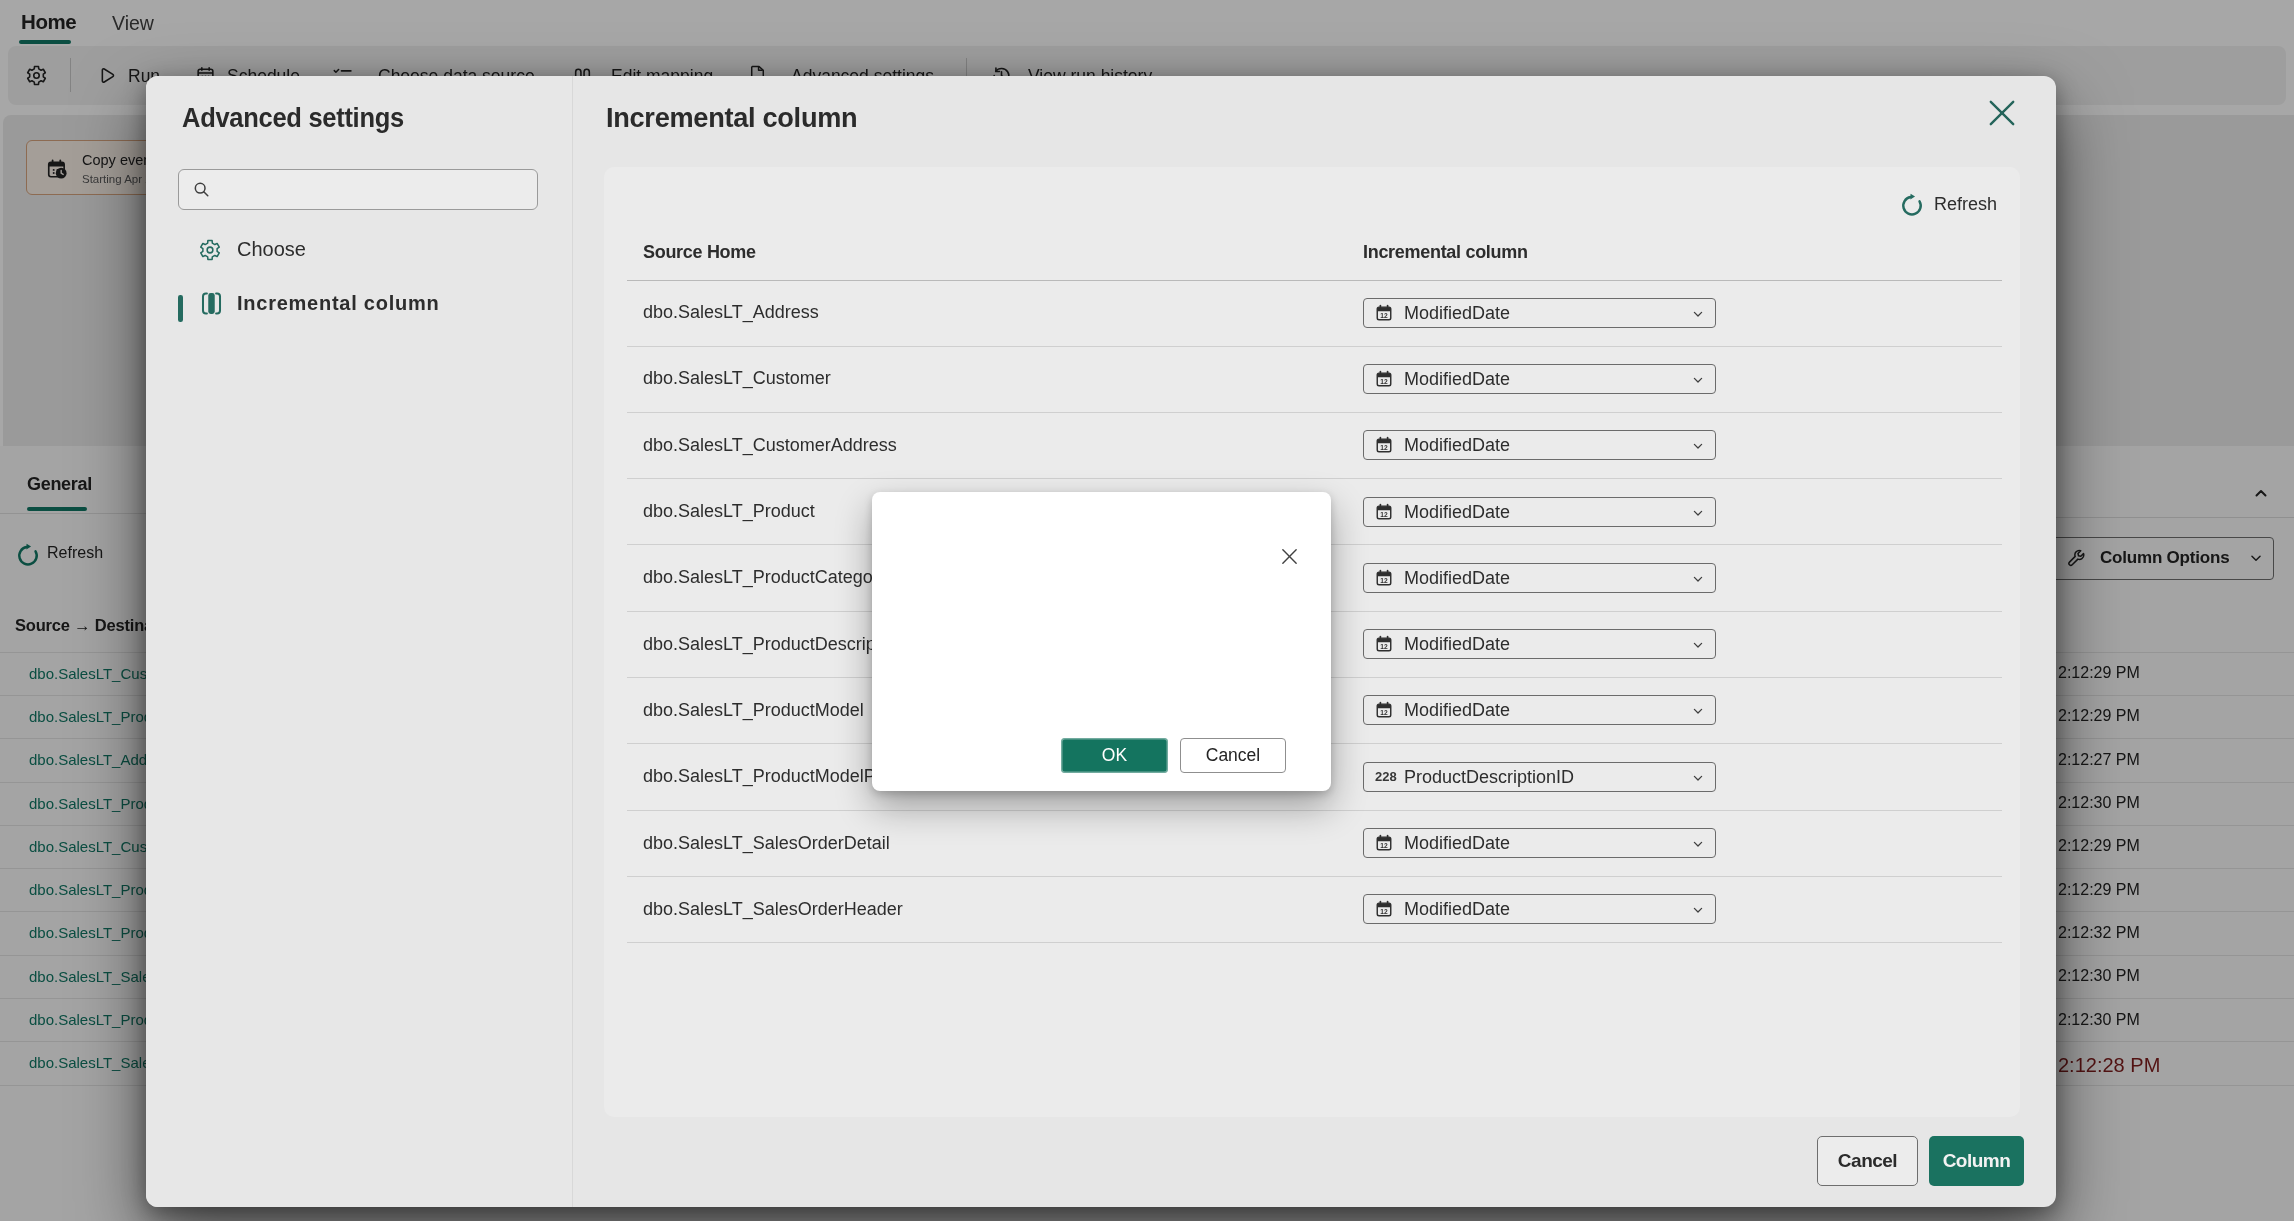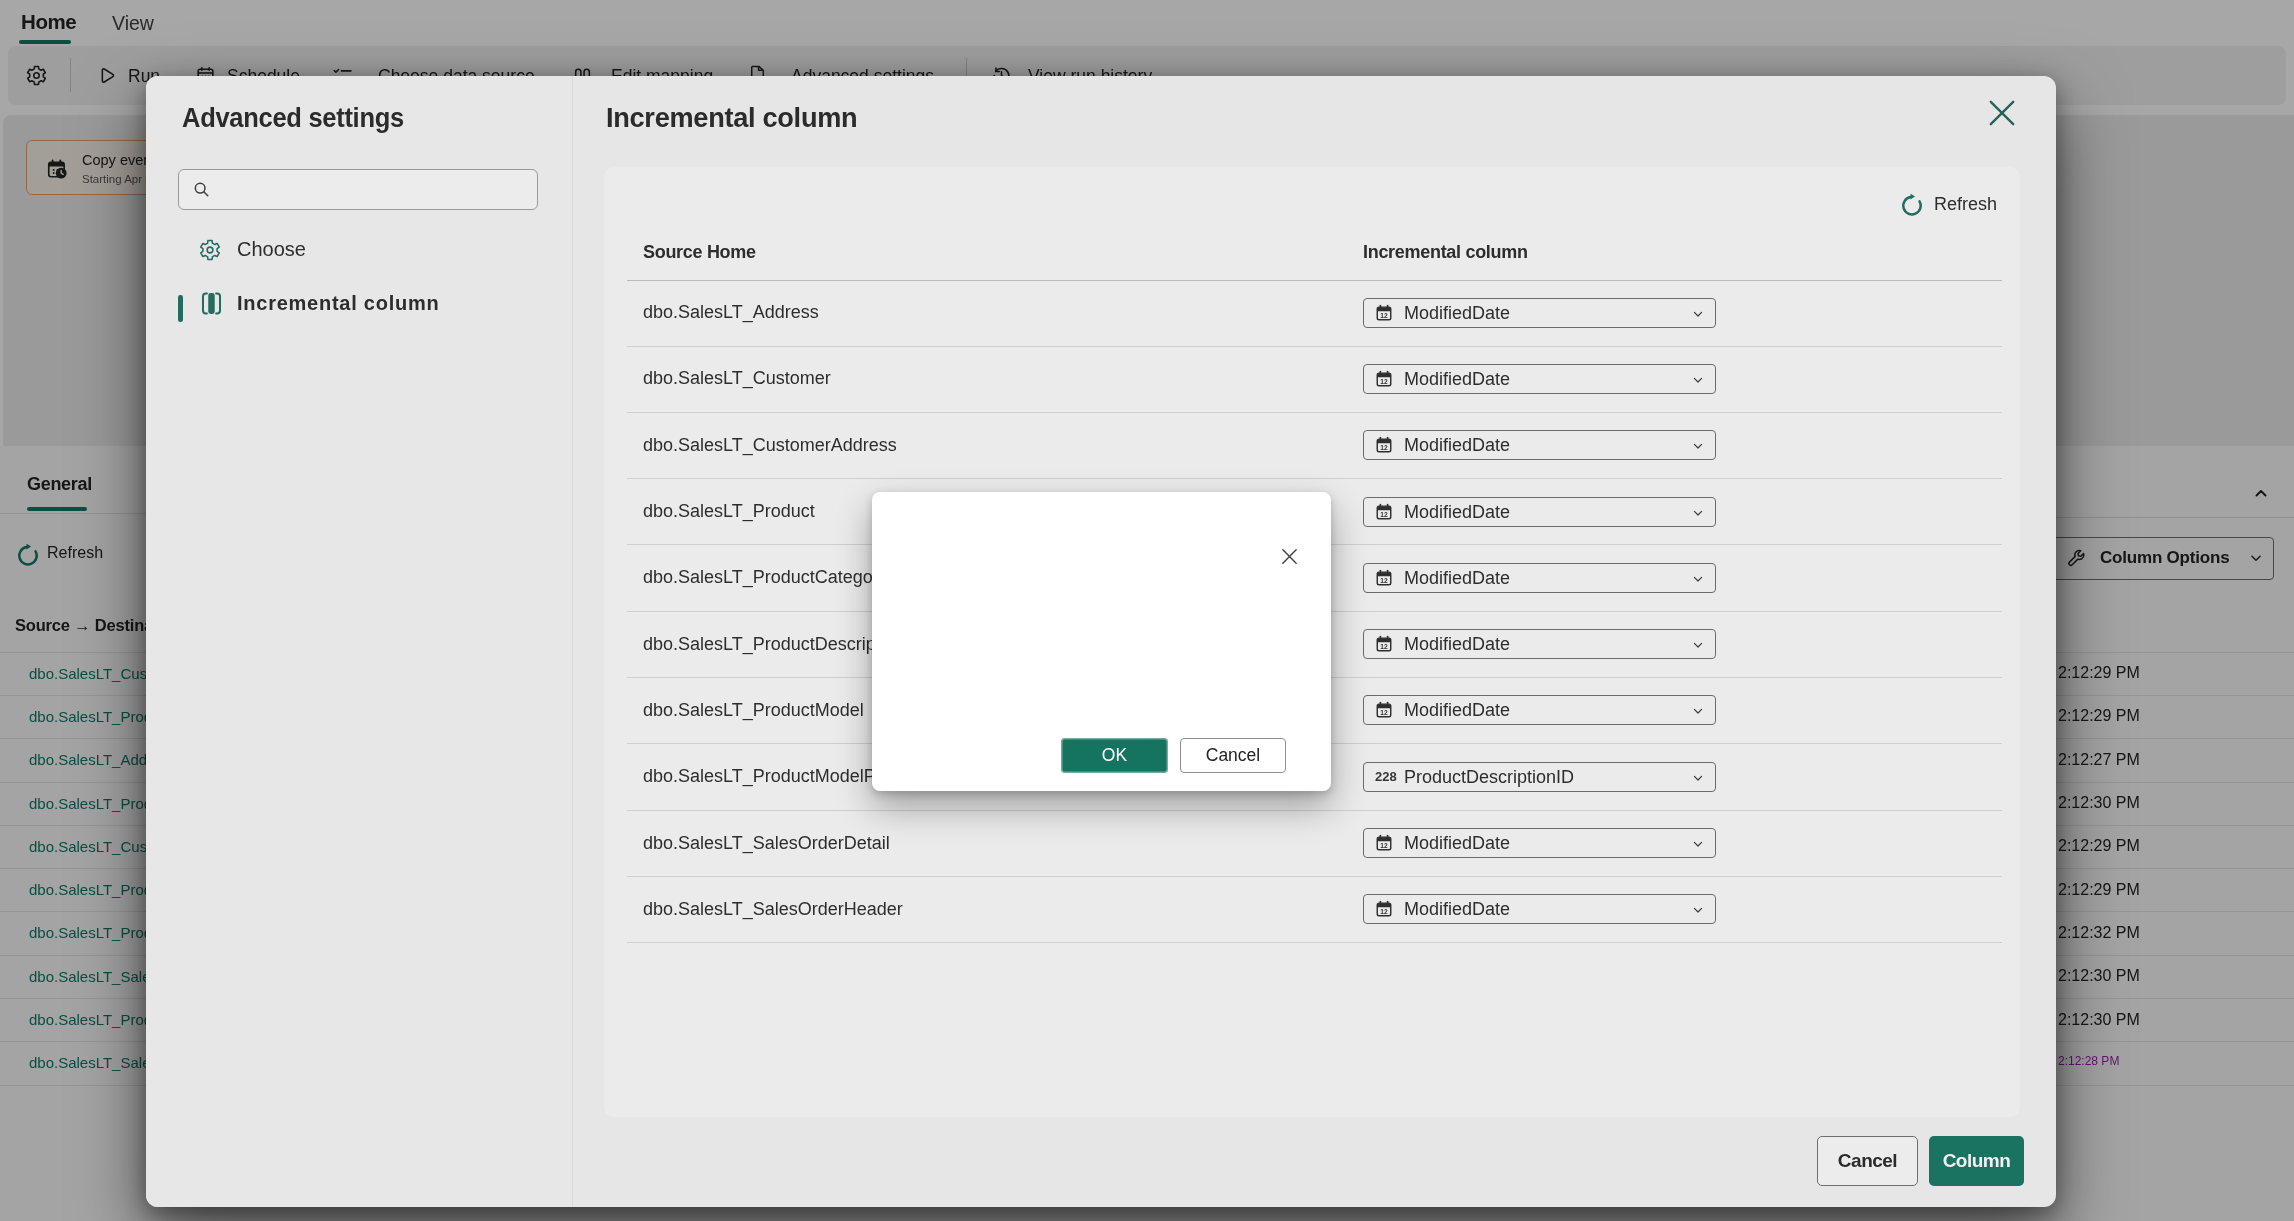--- a/index.html
+++ b/index.html
@@ -97,21 +97,21 @@
 <div class="ab" style="left:2058px;top:837.3px;font-size:16px;color:#242424;">2:12:29 PM</div>
 <div class="ab" style="left:29px;top:881.1px;font-size:15px;color:#117865;">dbo.SalesLT_ProductCategory</div>
 <div class="ab" style="left:2058px;top:880.6px;font-size:16px;color:#242424;">2:12:29 PM</div>
 <div class="ab" style="left:29px;top:924.4px;font-size:15px;color:#117865;">dbo.SalesLT_ProductDescription</div>
 <div class="ab" style="left:2058px;top:923.9px;font-size:16px;color:#242424;">2:12:32 PM</div>
 <div class="ab" style="left:29px;top:967.7px;font-size:15px;color:#117865;">dbo.SalesLT_SalesOrderDetail</div>
 <div class="ab" style="left:2058px;top:967.2px;font-size:16px;color:#242424;">2:12:30 PM</div>
 <div class="ab" style="left:29px;top:1011.0px;font-size:15px;color:#117865;">dbo.SalesLT_ProductModelProductDescription</div>
 <div class="ab" style="left:2058px;top:1010.5px;font-size:16px;color:#242424;">2:12:30 PM</div>
 <div class="ab" style="left:29px;top:1054.3px;font-size:15px;color:#117865;">dbo.SalesLT_SalesOrderHeader</div>
-<div class="ab" style="left:2058px;top:1053.8px;font-size:12px;color:#a21caf;">2:12:28 PM</div>
+<div class="ab" style="left:2058px;top:1053.8px;font-size:20px;color:#7f1d1d;">2:12:28 PM</div>
 <div class="ln" style="left:0;top:651.6px;width:2294px;background:#e4e4e4;"></div>
 <div class="ln" style="left:0;top:694.9px;width:2294px;background:#e4e4e4;"></div>
 <div class="ln" style="left:0;top:738.2px;width:2294px;background:#e4e4e4;"></div>
 <div class="ln" style="left:0;top:781.5px;width:2294px;background:#e4e4e4;"></div>
 <div class="ln" style="left:0;top:824.8px;width:2294px;background:#e4e4e4;"></div>
 <div class="ln" style="left:0;top:868.1px;width:2294px;background:#e4e4e4;"></div>
 <div class="ln" style="left:0;top:911.4px;width:2294px;background:#e4e4e4;"></div>
 <div class="ln" style="left:0;top:954.7px;width:2294px;background:#e4e4e4;"></div>
 <div class="ln" style="left:0;top:998.0px;width:2294px;background:#e4e4e4;"></div>
 <div class="ln" style="left:0;top:1041.3px;width:2294px;background:#e4e4e4;"></div>

